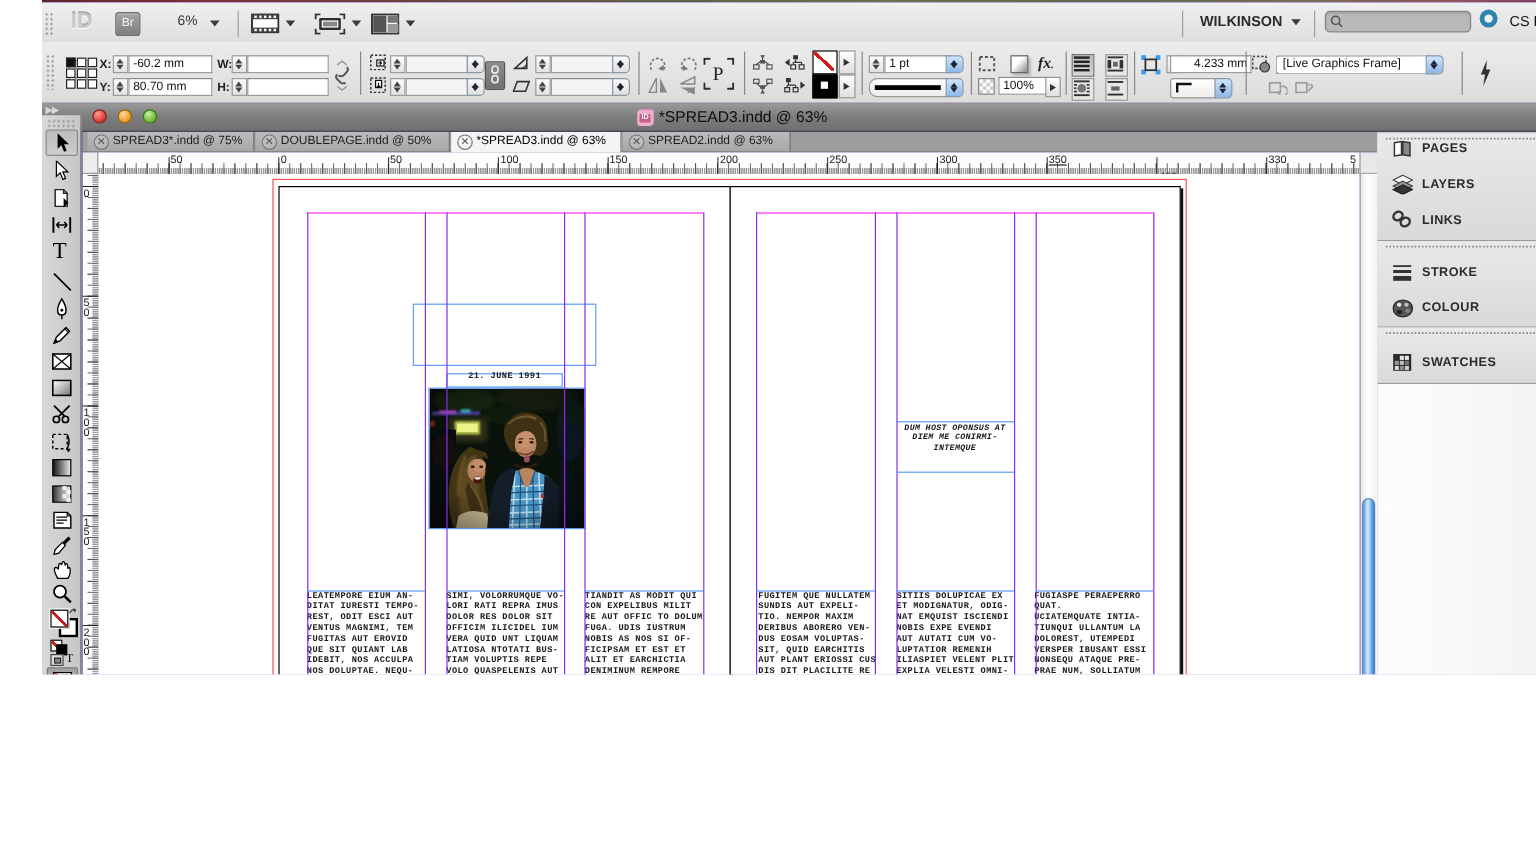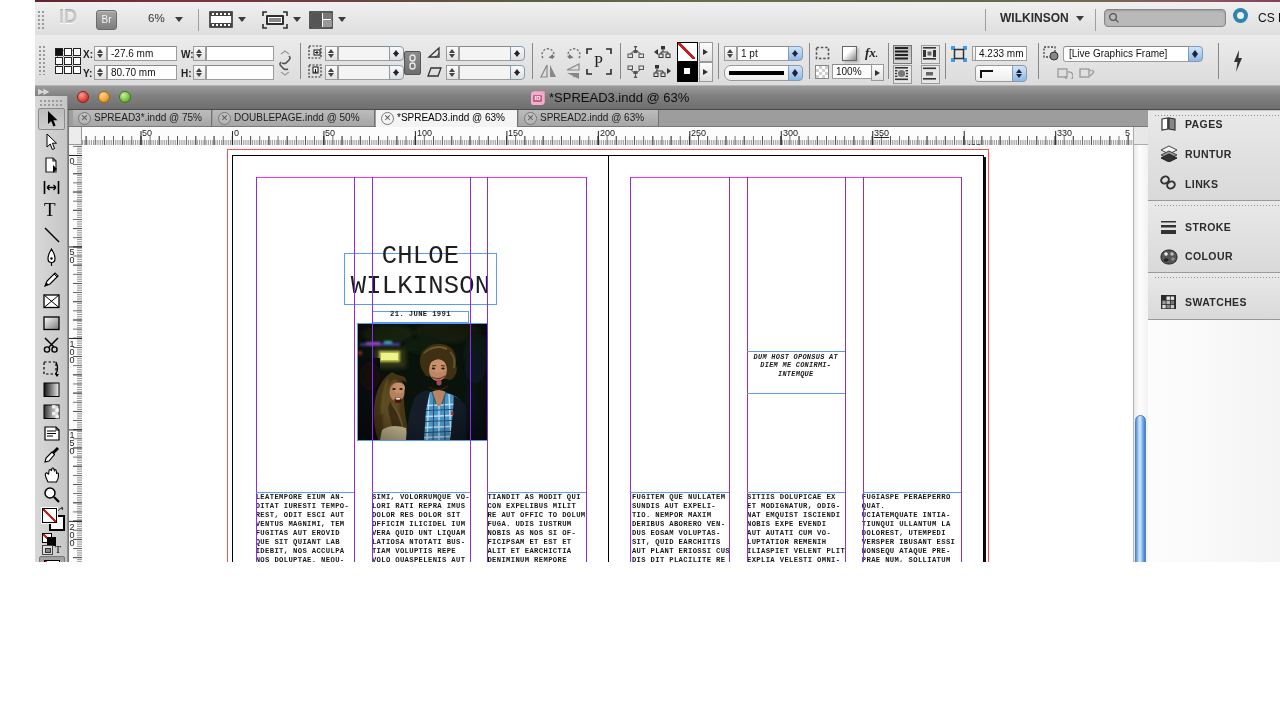--- a/index.html
+++ b/index.html
@@ -167,21 +167,21 @@
       <div class="abs" style="left:18px;top:0;width:6px;height:6px;background:#fff;border:1px solid #222;"></div>
       <div class="abs" style="left:0;top:9px;width:6px;height:6px;background:#fff;border:1px solid #222;"></div>
       <div class="abs" style="left:9px;top:9px;width:6px;height:6px;background:#fff;border:1px solid #222;"></div>
       <div class="abs" style="left:18px;top:9px;width:6px;height:6px;background:#fff;border:1px solid #222;"></div>
       <div class="abs" style="left:0;top:18px;width:6px;height:6px;background:#fff;border:1px solid #222;"></div>
       <div class="abs" style="left:9px;top:18px;width:6px;height:6px;background:#fff;border:1px solid #222;"></div>
       <div class="abs" style="left:18px;top:18px;width:6px;height:6px;background:#fff;border:1px solid #222;"></div>
     </div>
     <div class="abs clabel" style="left:48px;top:14px;">X:</div>
     <div class="abs stepper" style="left:59px;top:11px;"></div>
-    <div class="abs field" style="left:72px;top:11px;width:65px;height:13px;line-height:13px;padding-left:3px;">-27.6 mm</div>
+    <div class="abs field" style="left:72px;top:11px;width:65px;height:13px;line-height:13px;padding-left:3px;">-60.2 mm</div>
     <div class="abs clabel" style="left:48px;top:33px;">Y:</div>
     <div class="abs stepper" style="left:59px;top:30px;"></div>
     <div class="abs field" style="left:72px;top:30px;width:65px;height:13px;line-height:13px;padding-left:3px;">80.70 mm</div>
     <div class="abs clabel" style="left:146px;top:14px;">W:</div>
     <div class="abs stepper" style="left:158px;top:11px;"></div>
     <div class="abs field" style="left:171px;top:11px;width:66px;height:13px;"></div>
     <div class="abs clabel" style="left:146px;top:33px;">H:</div>
     <div class="abs stepper" style="left:158px;top:30px;"></div>
     <div class="abs field" style="left:171px;top:30px;width:66px;height:13px;"></div>
     <svg class="abs" style="left:243px;top:15px;" width="14" height="26" viewBox="0 0 14 26">
@@ -363,21 +363,21 @@
     <svg class="abs" style="left:915px;top:10px;" width="18" height="18" viewBox="0 0 18 18">
       <g fill="#3d9bf0">
           <rect x="1" y="1" width="4" height="4"></rect>
           <rect x="13" y="1" width="4" height="4"></rect>
           <rect x="1" y="13" width="4" height="4"></rect>
           <rect x="13" y="13" width="4" height="4"></rect>
         </g>
       <rect x="4.5" y="4.5" width="9" height="9" fill="none" stroke="#333" stroke-width="1.5"></rect>
     </svg>
     <div class="abs stepper" style="left:937px;top:11px;"></div>
-    <div class="abs field" style="left:940px;top:11px;width:47px;height:13px;line-height:13px;padding-left:3px;">4.233 mm</div>
+    <div class="abs field" style="left:940px;top:11px;width:47px;height:13px;line-height:13px;padding-left:19px;">4.233 mm</div>
     <div class="abs" style="left:940px;top:30px;width:37px;height:15px;border:1px solid #999;border-radius:3px 0 0 3px;background:linear-gradient(#fff,#ededed);">
       <svg width="14" height="12" viewBox="0 0 14 12" style="margin:1px 0 0 4px;">
           <path d="M1 10 L1 3 L13 3" fill="none" stroke="#111" stroke-width="2"></path>
         </svg>
     </div>
     <div class="abs aquabtn" style="left:977px;top:30px;height:15px;"></div>
     <div class="abs vsep" style="left:1003px;top:8px;height:36px;background:#888;"></div>
     <svg class="abs" style="left:1008px;top:11px;" width="16" height="15" viewBox="0 0 16 15">
       <rect x="1" y="1" width="11" height="10" fill="none" stroke="#444" stroke-width="1.3" stroke-dasharray="2 1.5"></rect>
       <circle cx="11" cy="10" r="4" fill="#888" stroke="#333"></circle>
@@ -486,23 +486,20 @@
     <div class="abs blu" style="left:664.5px;top:346.8px;width:98.5px;height:1px;"></div>
     <div class="abs blu" style="left:780.5px;top:346.8px;width:98px;height:1px;"></div>
 
     <div class="abs" style="left:262.3px;top:107.6px;width:152.5px;height:52.1px;border:1px solid #5b9bfc;box-sizing:border-box;"></div>
 
     <div class="abs" style="left:290px;top:165.5px;width:97px;height:12px;border:1px solid #5b9bfc;box-sizing:border-box;"></div>
 
     <div class="abs blu" style="left:664.5px;top:206.3px;width:98.5px;height:1px;"></div>
     <div class="abs blu" style="left:664.5px;top:248.3px;width:98.5px;height:1px;"></div>
 
-    <div class="abs" style="left:262.3px;top:96.5px;width:152.5px;text-align:center;
-         font-family:'Liberation Mono',monospace;font-size:25.5px;line-height:30.6px;
-         letter-spacing:0.2px;color:#1e1e1e;">CHLOE<br>WILKINSON</div>
 
     <div class="abs btxt" style="left:290px;top:165.2px;width:97px;text-align:center;">21. JUNE 1991</div>
 
     <div class="abs" id="photo" style="left:275px;top:177.5px;width:131px;height:118px;border:1px solid #5b9bfc;box-sizing:border-box;">
       <svg width="129" height="116" viewBox="0 0 129 116">
         <defs>
           <filter id="b2" x="-40%" y="-40%" width="180%" height="180%">
               <feGaussianBlur stdDeviation="2.2"></feGaussianBlur>
             </filter>
           <filter id="b1" x="-40%" y="-40%" width="180%" height="180%">
@@ -785,21 +782,21 @@
         <path d="M2 3 L8 2 L8 13 L2 14 Z" fill="#fff" stroke="#333" stroke-width="1.2"></path>
         <path d="M15 3 L9 2 L9 13 L15 14 Z" fill="#888" stroke="#333" stroke-width="1.2"></path>
         <path d="M8 2 L8 13" stroke="#333" stroke-width="1.2"></path>
       </svg>
       <div class="abs docklabel" style="left:37px;top:8px;">PAGES</div>
       <svg class="abs" style="left:12px;top:35px;" width="18" height="17" viewBox="0 0 18 17">
         <path d="M9 1 L17 5 L9 9 L1 5 Z" fill="#f5f5f5" stroke="#444"></path>
         <path d="M9 6 L17 10 L9 14 L1 10 Z" fill="#999" stroke="#444"></path>
         <path d="M9 9 L17 13 L9 17 L1 13 Z" fill="#333" stroke="#222"></path>
       </svg>
-      <div class="abs docklabel" style="left:37px;top:38px;">RUNTUR</div>
+      <div class="abs docklabel" style="left:37px;top:38px;">LAYERS</div>
       <svg class="abs" style="left:12px;top:65px;" width="17" height="16" viewBox="0 0 17 16">
         <ellipse cx="5" cy="5" rx="4" ry="3.4" fill="none" stroke="#333" stroke-width="2" transform="rotate(-35 5 5)"></ellipse>
         <ellipse cx="11" cy="10" rx="4" ry="3.4" fill="none" stroke="#333" stroke-width="2" transform="rotate(-35 11 10)"></ellipse>
       </svg>
       <div class="abs docklabel" style="left:37px;top:68px;">LINKS</div>
       <svg class="abs" style="left:12px;top:110px;" width="17" height="15" viewBox="0 0 17 15">
         <rect x="1" y="1" width="15" height="1.5" fill="#333"></rect>
         <rect x="1" y="5" width="15" height="2.5" fill="#333"></rect>
         <rect x="1" y="10" width="15" height="4" fill="#333"></rect>
       </svg>

